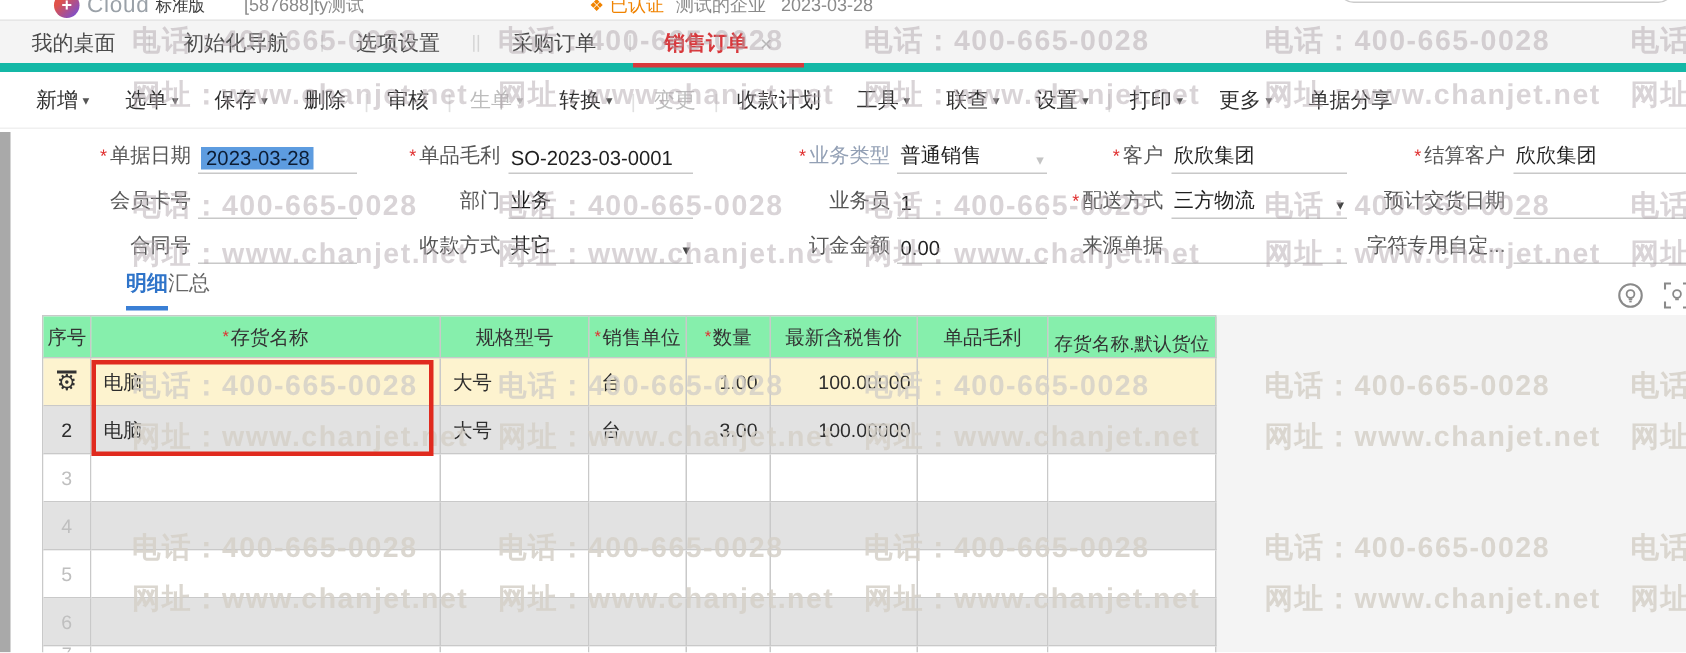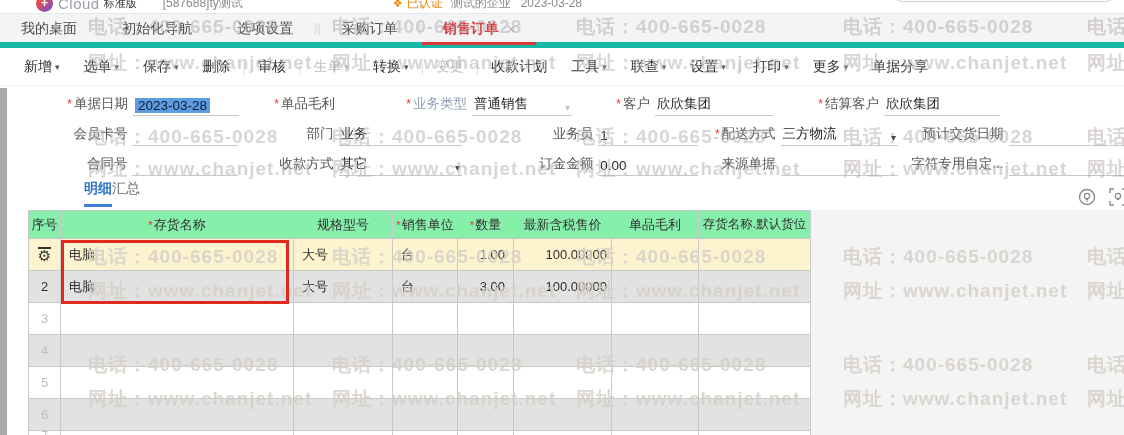--- a/index.html
+++ b/index.html
@@ -72,21 +72,21 @@
   #grid { position:absolute; left:28px; top:210px; width:783px; border-left:1px solid #c9c9c9; border-top:1px solid #c9c9c9; }
   .gr { display:flex; width:782px; }
   .gc { border-right:1px solid #c9c9c9; border-bottom:1px solid #c9c9c9; font-size:13px; color:#2d2d2d;
     display:flex; align-items:center; padding:0 8px; overflow:hidden; white-space:nowrap; }
   .gr.hd .gc { height:28px; background:#86efac; color:#333; justify-content:center; padding:0 2px; }
   .gr.bd .gc { height:32px; background:#fff; }
   .gr.sel .gc { background:#fdf3cf; }
   .gr.alt .gc { background:#e2e2e2; }
   .gc.w0{width:32px; justify-content:center;} .gc.w1{width:233px;} .gc.w2{width:99px;}
   .gc.w3{width:65px;} .gc.w4{width:56px; justify-content:flex-end;} .gc.w5{width:98px; justify-content:flex-end; padding-right:4px;}
-  .gc.w6{width:87px;} .gc.w7{width:112px; font-size:12.5px;}
+  .gc.w6{width:87px;} .gc.w7{width:112px; font-size:12.5px;align-items:flex-end;}
   .gr.hd .gc.w4, .gr.hd .gc.w5 { justify-content:center; padding-right:2px; }
   .hreq { color:#e03030; margin-right:1px; font-size:11px; }
   .rownum-dim { color:#bfbfbf; }
   .gear-ico { font-size:15px; color:#333; border-top:2px solid #333; line-height:14px; padding-top:0px; }
   .gr.cut .gc { height:5px; border-bottom:none; align-items:flex-start; font-size:12px; line-height:10px; }
 
   
   #redbox { position:absolute; left:61px; top:240px; width:228px; height:64px;
     border:3px solid #e02a1e; z-index:30; pointer-events:none; }
 
@@ -200,20 +200,23 @@
       </button>
   </div>
 
   <div id="form">
     <div class="frow" style="top:6px;">
       <span class="flabel l0"><span class="req">*</span><span>单据日期</span></span>
       <span class="fvalue v0">
           <span class="sel-date">2023-03-28</span>
         </span>
       <span class="flabel l1"><span class="req">*</span><span>单品毛利</span></span>
+      <span class="fvalue v1">
+          <span>SO-2023-03-0001</span>
+        </span>
       <span class="flabel l2 linklike"><span class="req">*</span><span>业务类型</span></span>
       <span class="fvalue v2">
           <span>普通销售</span>
           <span class="fcaret gray">▾</span>
         </span>
       <span class="flabel l3"><span class="req">*</span><span>客户</span></span>
       <span class="fvalue v3">
           <span>欣欣集团</span>
         </span>
       <span class="flabel l4"><span class="req">*</span><span>结算客户</span></span>

